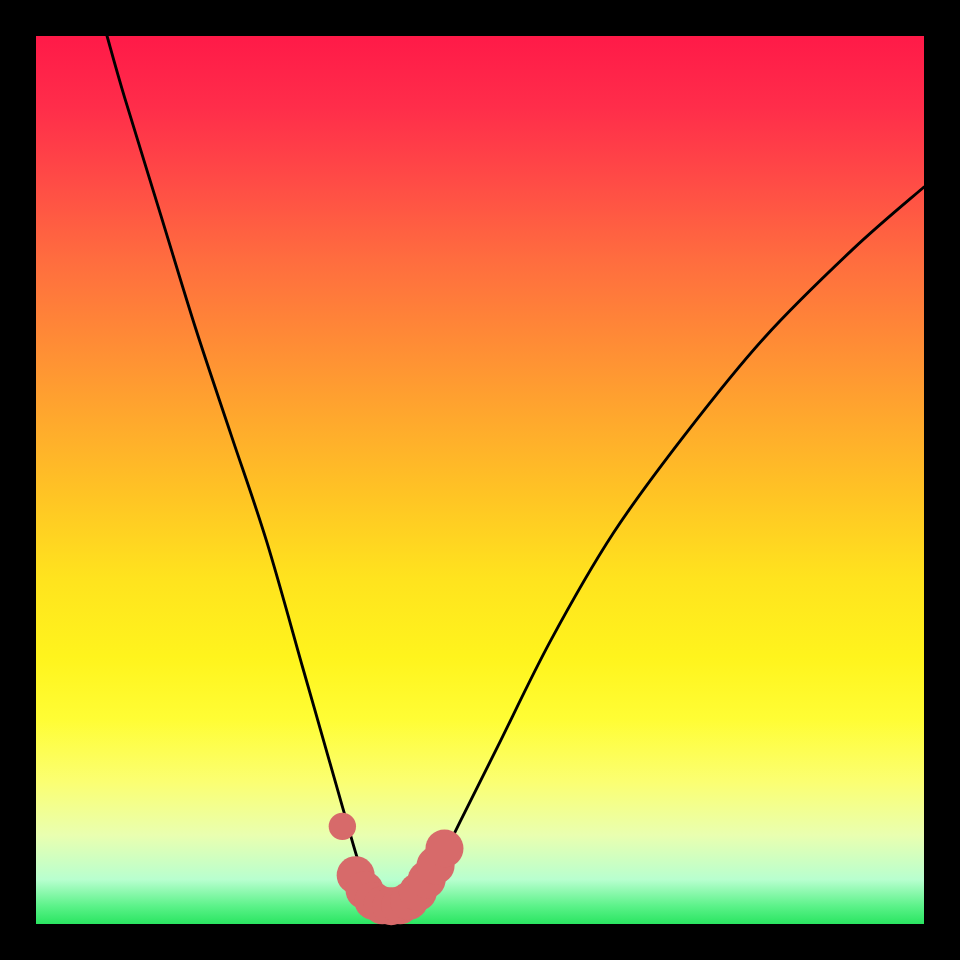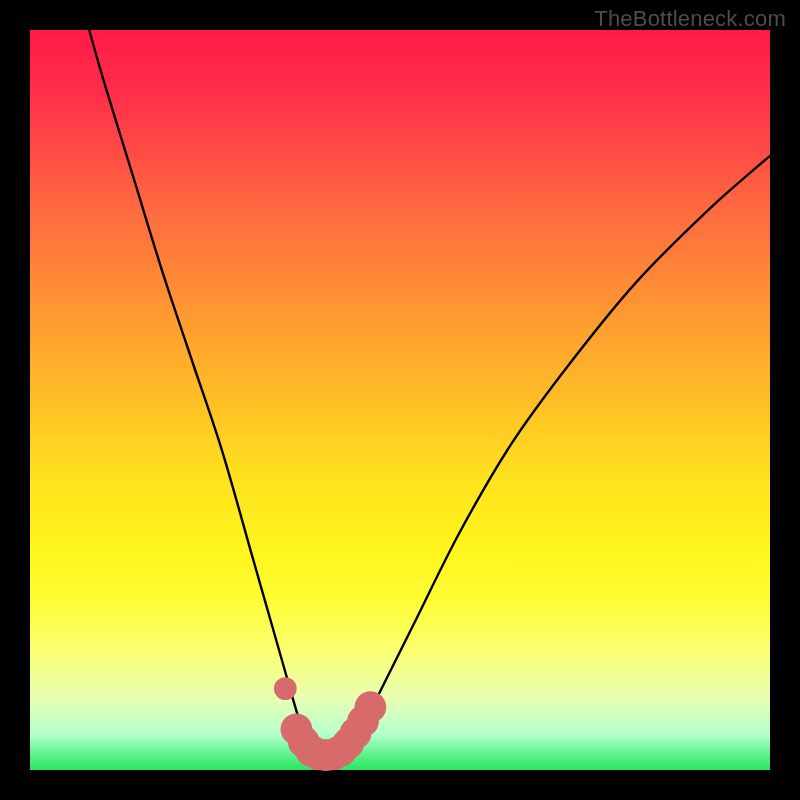--- a/index.html
+++ b/index.html
@@ -61,21 +61,20 @@
     top: 0;
     width: 740px;
     height: 740px;
     overflow: visible;
   }
 </style>
 </head>
 <body>
 
 <div class="frame">
-  <div class="watermark">TheBottleneck.com</div>
   <div class="plot">
     <svg class="curve" viewBox="0 0 740 740">
       <path id="curve-path" fill="none" stroke="#000" stroke-width="2.4" stroke-linecap="round" d="M 59.20 0.00 C 61.67 8.63, 66.60 27.13, 74.00 51.80 C 81.40 76.47, 93.73 115.93, 103.60 148.00 C 113.47 180.07, 123.33 213.37, 133.20 244.20 C 143.07 275.03, 152.93 303.40, 162.80 333.00 C 172.67 362.60, 182.53 389.73, 192.40 421.80 C 202.27 453.87, 214.60 499.50, 222.00 525.40 C 229.40 551.30, 231.87 559.93, 236.80 577.20 C 241.73 594.47, 246.67 611.73, 251.60 629.00 C 256.53 646.27, 262.70 668.47, 266.40 680.80 C 270.10 693.13, 271.33 696.83, 273.80 703.00 C 276.27 709.17, 278.73 714.10, 281.20 717.80 C 283.67 721.50, 286.13 723.97, 288.60 725.20 C 291.07 726.43, 293.53 725.20, 296.00 725.20 C 298.47 725.20, 300.93 725.20, 303.40 725.20 C 305.87 725.20, 308.33 726.43, 310.80 725.20 C 313.27 723.97, 314.50 722.73, 318.20 717.80 C 321.90 712.87, 326.83 706.70, 333.00 695.60 C 339.17 684.50, 346.57 668.47, 355.20 651.20 C 363.83 633.93, 372.47 616.67, 384.80 592.00 C 397.13 567.33, 413.17 532.80, 429.20 503.20 C 445.23 473.60, 462.50 442.77, 481.00 414.40 C 499.50 386.03, 519.23 360.13, 540.20 333.00 C 561.17 305.87, 583.37 277.50, 606.80 251.60 C 630.23 225.70, 658.60 198.57, 680.80 177.60 C 703.00 156.63, 730.13 134.43, 740.00 125.80"></path>
       <g id="marker-group">
           <circle cx="255.30" cy="658.60" r="11.40" fill="#d76a6a"></circle>
           <circle cx="266.40" cy="699.30" r="15.84" fill="#d76a6a"></circle>
           <circle cx="273.80" cy="711.88" r="15.84" fill="#d76a6a"></circle>
           <circle cx="281.20" cy="720.76" r="15.84" fill="#d76a6a"></circle>
           <circle cx="288.60" cy="724.46" r="15.84" fill="#d76a6a"></circle>
           <circle cx="296.00" cy="725.20" r="15.84" fill="#d76a6a"></circle>

